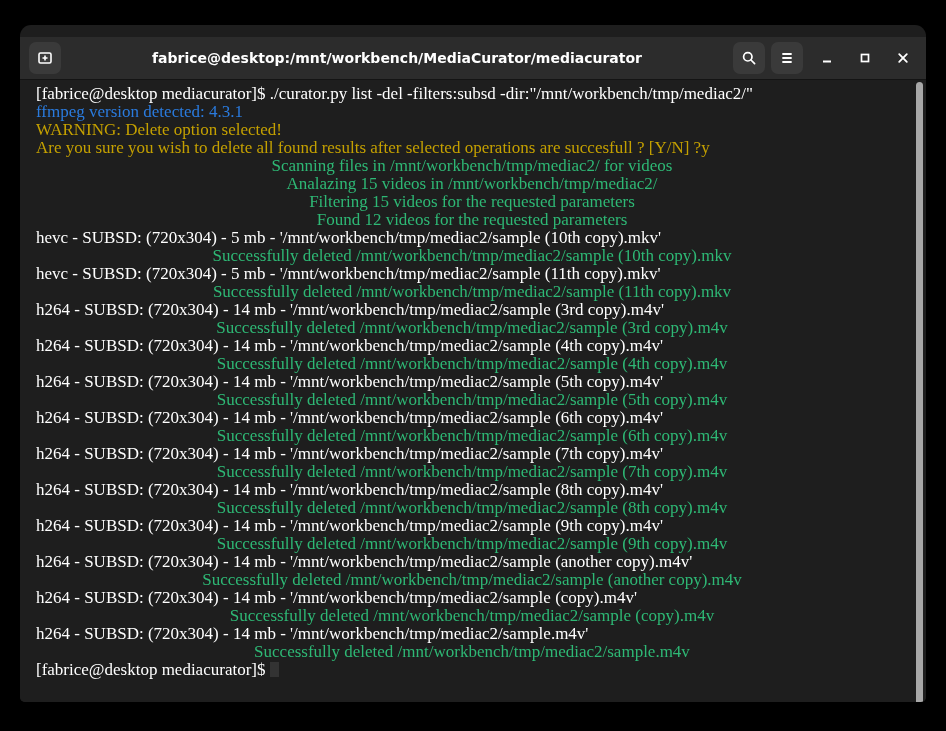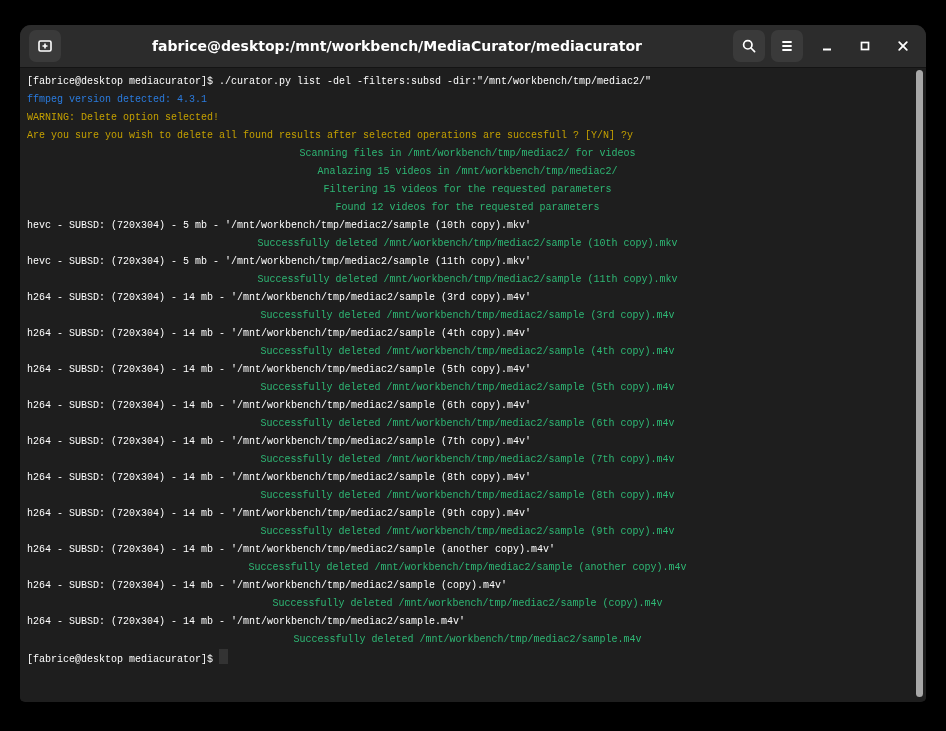--- a/index.html
+++ b/index.html
@@ -13,20 +13,21 @@
   .window{
     position:absolute;left:20px;top:25px;width:906px;height:677px;
     background:var(--window-bg);border-radius:11px 11px 5px 5px;overflow:hidden;
     box-shadow:0 2px 10px rgba(0,0,0,.8);
   }
   .titlebar{
     height:43px;background:var(--titlebar-bg);
     border-bottom:1px solid #141414;
     display:flex;align-items:center;padding:0 9px;gap:6px;
     font-family:"DejaVu Sans",sans-serif;
+    margin-top:12px;
   }
   .tb-btn{
     width:32px;height:32px;border-radius:7px;background:var(--titlebar-button-bg);
     display:flex;align-items:center;justify-content:center;flex:0 0 auto;
     border:none;cursor:pointer;
   }
   .tb-btn svg, .win-ctl svg{display:block;}
   .title{
     flex:1;text-align:center;color:var(--text-white);
     font-size:14px;font-weight:bold;
@@ -34,23 +35,23 @@
   }
   .win-ctls{display:flex;align-items:center;gap:10px;margin-left:4px;flex:0 0 auto;}
   .win-ctl{
     width:28px;height:28px;display:flex;align-items:center;justify-content:center;
     background:transparent;border:none;cursor:pointer;
   }
   .term{
     position:relative;width:100%;height:633px;background:var(--window-bg);
   }
   .term-output{
-    position:absolute;left:7px;top:5px;right:18px;
-    font-family:Liberation Mono, monospace;
-    font-size:10px;line-height:18px;white-space:pre;
+    position:absolute;left:16px;top:5px;right:18px;
+    font-family:Liberation Serif, serif;
+    font-size:17px;line-height:18px;white-space:pre;
   }
   .term-line{height:18px;}
   .c-white{color:var(--text-white);}
   .c-blue{color:var(--text-blue);}
   .c-yellow{color:var(--text-yellow);}
   .c-green{color:var(--text-green);text-align:center;}
   .cursor{
     display:inline-block;width:9px;height:15px;vertical-align:-2px;
     background:#333333;
   }

